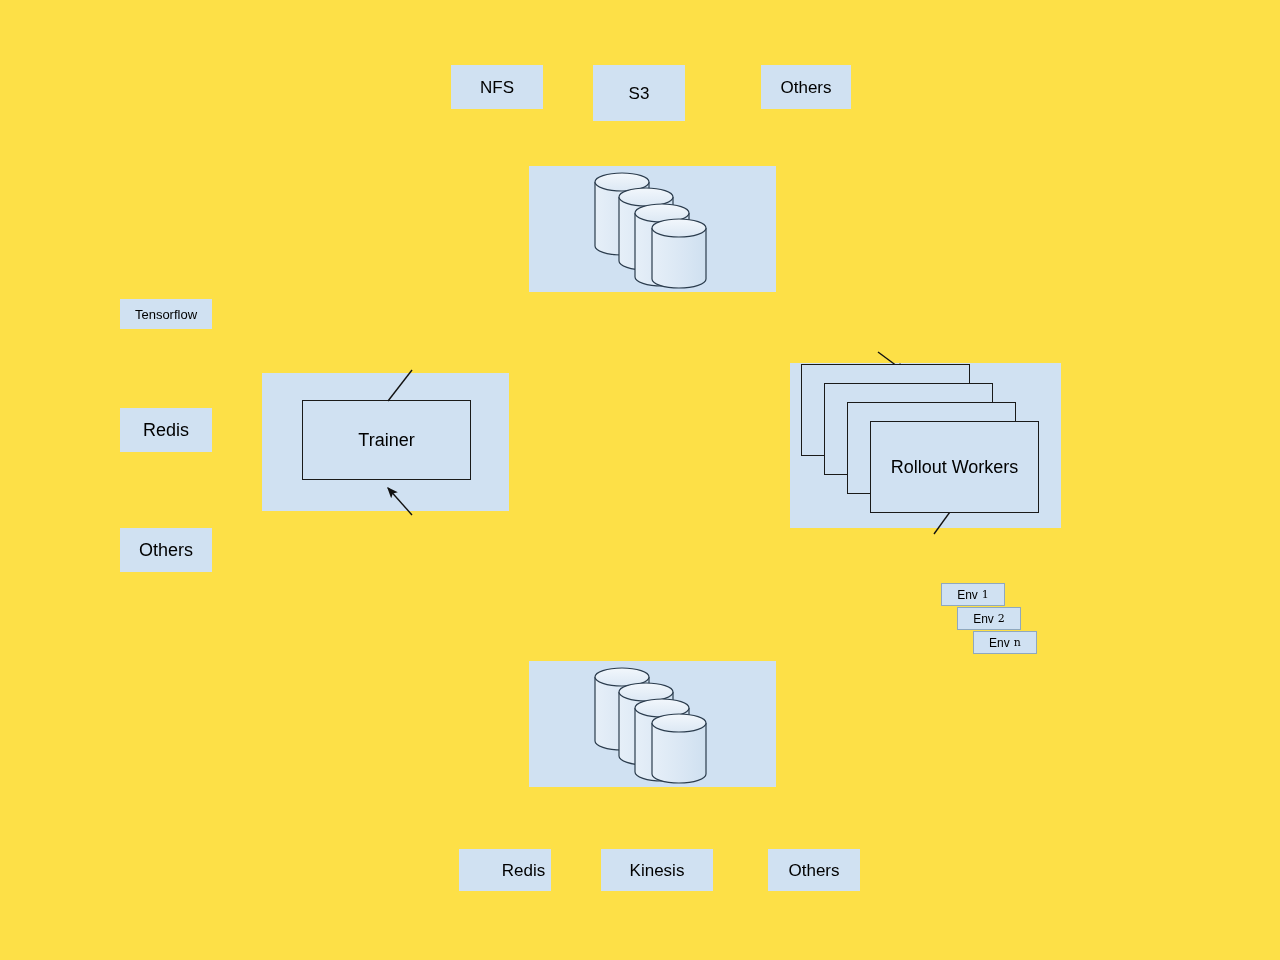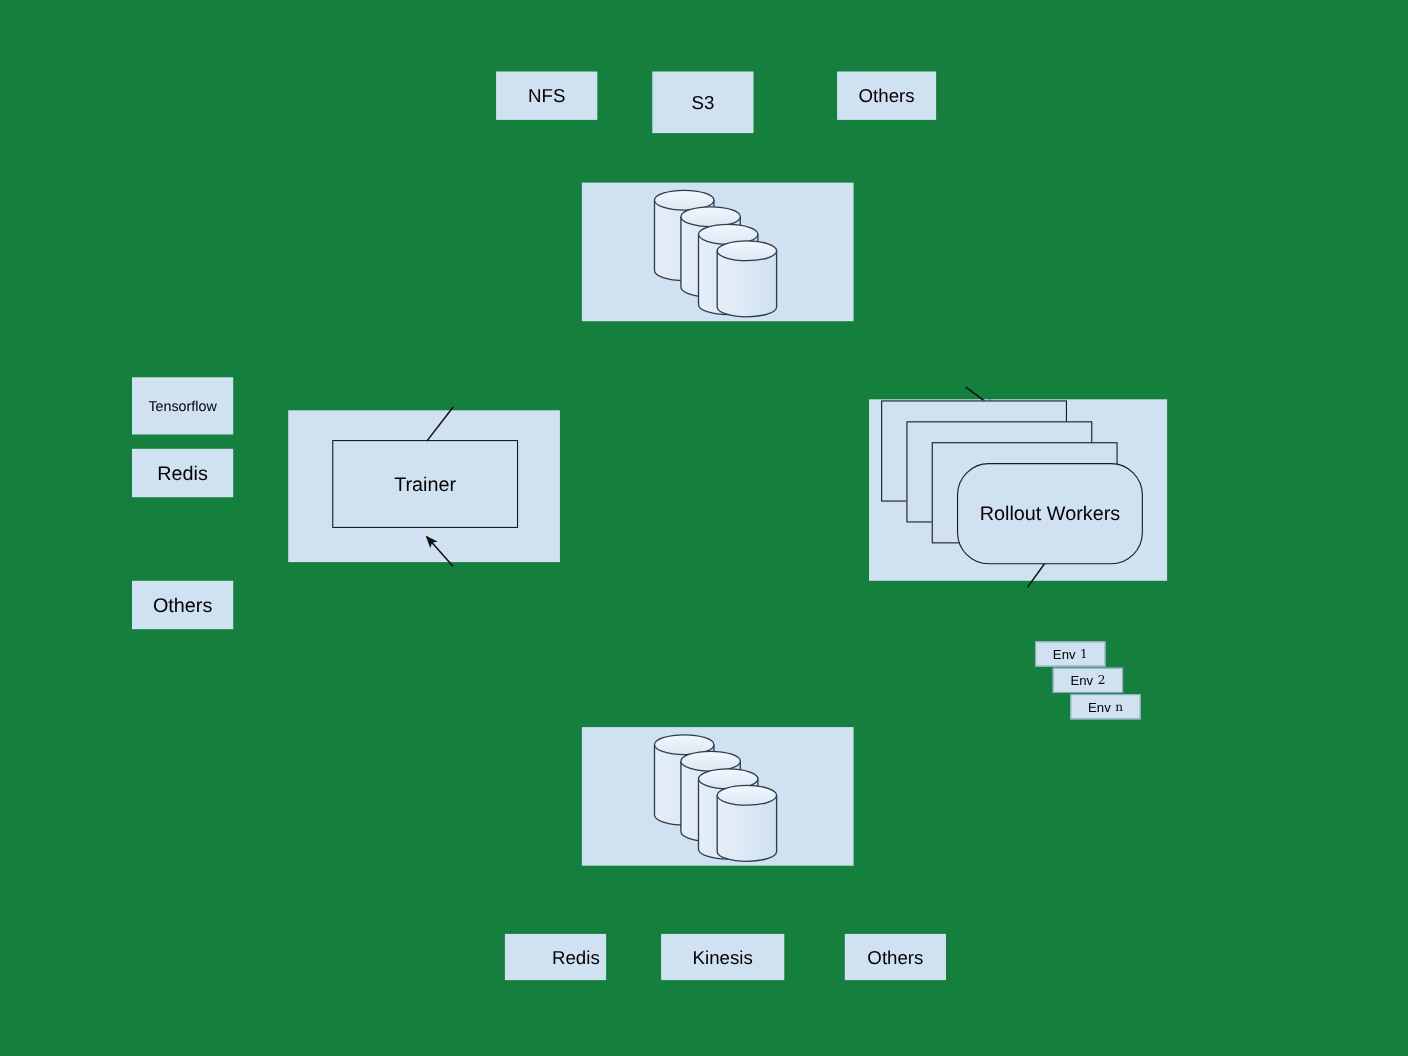--- a/index.html
+++ b/index.html
@@ -4,21 +4,21 @@
 <style>
   html, body {
     margin: 0;
     padding: 0;
     background: #000000;
   }
   #canvas {
     position: relative;
     width: 1280px;
     height: 960px;
-    background: #15803d;
+    background: #fde047;
     overflow: hidden;
     font-family: "Liberation Sans", sans-serif;
   }
 
   
   .flat-box {
     position: absolute;
     background: #d0e1f2;
     color: #000000;
     display: flex;
@@ -126,40 +126,40 @@
 
         <path d="M106,47 L106,111 A27,9 0 0 0 160,111 L160,47" fill="url(#cylBodyA)"></path>
         <ellipse cx="133" cy="47" rx="27" ry="9" fill="url(#cylTopA)"></ellipse>
 
         <path d="M123,62 L123,113 A27,9 0 0 0 177,113 L177,62" fill="url(#cylBodyA)"></path>
         <ellipse cx="150" cy="62" rx="27" ry="9" fill="url(#cylTopA)"></ellipse>
       </g>
     </svg>
   </div>
 
-  <div class="flat-box label-sm" style="left: 120px; top: 299px; width: 92px; height: 52px; margin-top: 44px;">
+  <div class="flat-box label-sm" style="left: 120px; top: 299px; width: 92px; height: 30px;">
     <span>Tensorflow</span>
   </div>
   <div class="flat-box label-lg" style="left: 120px; top: 408px; width: 92px; height: 44px;">
     <span>Redis</span>
   </div>
   <div class="flat-box label-lg" style="left: 120px; top: 528px; width: 92px; height: 44px;">
     <span>Others</span>
   </div>
 
   <div class="panel" style="left: 262px; top: 373px; width: 247px; height: 138px;"></div>
   <div class="framed label-lg" style="left: 302px; top: 400px; width: 169px; height: 80px;">
     <span>Trainer</span>
   </div>
 
   <div class="panel" style="left: 790px; top: 363px; width: 271px; height: 165px;"></div>
   <div class="framed" style="left: 801px; top: 364px; width: 169px; height: 92px; z-index: 7;"></div>
   <div class="framed" style="left: 824px; top: 383px; width: 169px; height: 92px; z-index: 8;"></div>
   <div class="framed" style="left: 847px; top: 402px; width: 169px; height: 92px; z-index: 9;"></div>
-  <div class="framed label-lg" style="left: 870px; top: 421px; width: 169px; height: 92px; z-index: 10; border-radius: 29px;">
+  <div class="framed label-lg" style="left: 870px; top: 421px; width: 169px; height: 92px; z-index: 10;">
     <span>Rollout Workers</span>
   </div>
 
   <div class="env-chip" style="left: 941px; top: 583px; width: 64px; height: 23px;">
     <span class="env-word">Env</span>
     <span class="env-num">1</span>
   </div>
   <div class="env-chip" style="left: 957px; top: 607px; width: 64px; height: 23px;">
     <span class="env-word">Env</span>
     <span class="env-num">2</span>

